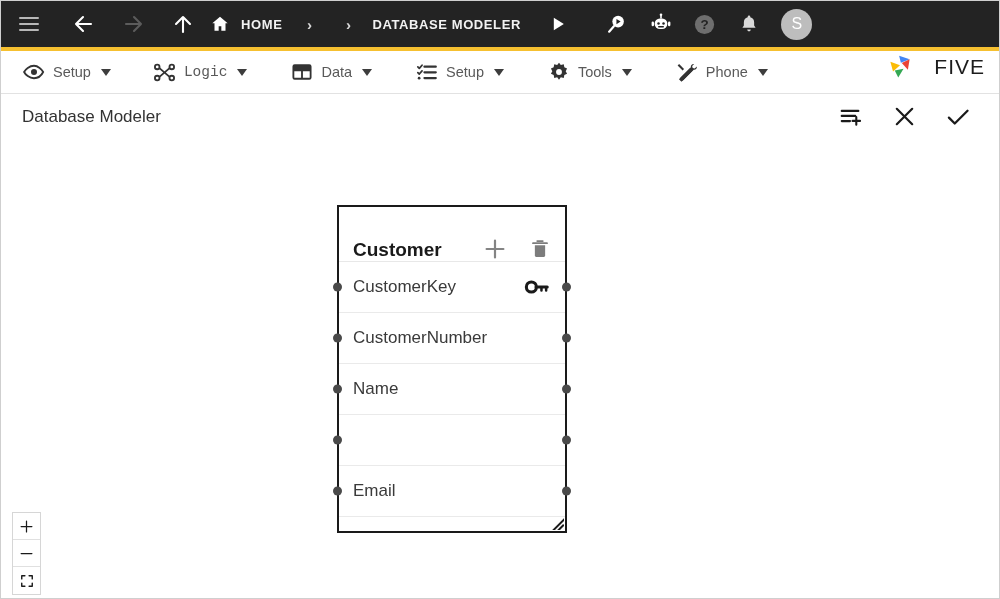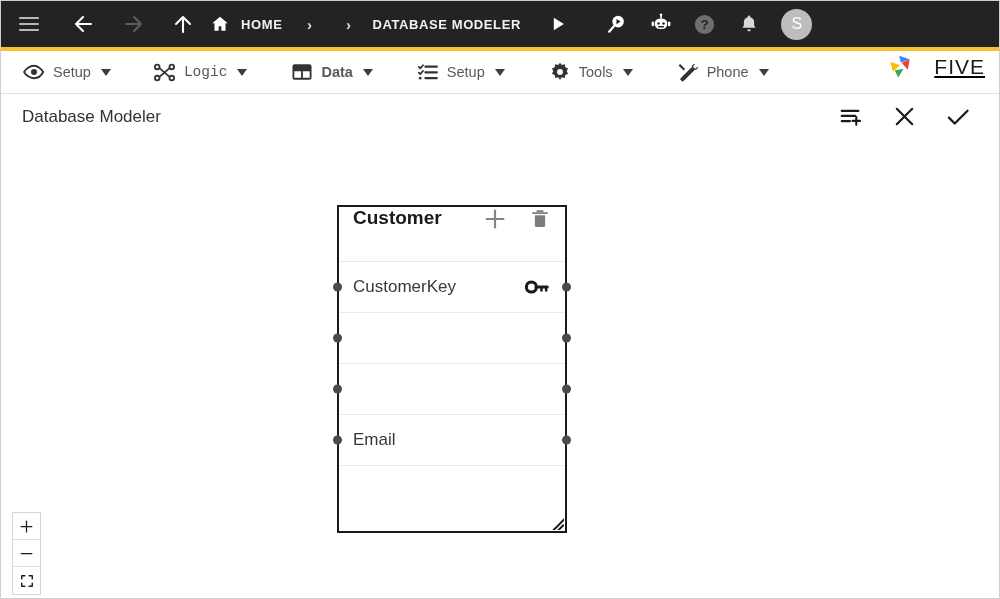--- a/index.html
+++ b/index.html
@@ -70,21 +70,21 @@
   .menu-caret {
     width: 0; height: 0; margin-left: 2px;
     border-left: 5px solid transparent;
     border-right: 5px solid transparent;
     border-top: 7px solid #3d3d3d;
   }
   .menu-label { color: #595959; }
 
   .five-logo {
     position: absolute; right: 14px; top: 52px;
-    display: flex; align-items: center; gap: 20px; text-decoration: underline;
+    display: flex; align-items: center; gap: 20px;
   }
   .five-word {
     font-size: 21px; letter-spacing: 1px; color: #1c1c1c;
     font-family: "Liberation Sans", sans-serif; font-weight: 500;
   }
 
   
   .titlerow {
     position: absolute; left: 0; top: 94px;
     width: 1000px; height: 43px;
@@ -106,21 +106,21 @@
   }
 
   
   .entity {
     position: absolute; left: 336px; top: 67px;
     width: 230px; height: 328px;
     background: #ffffff;
     border: 2px solid #1a1a1a;
   }
   .entity-header {
-    height: 55px; display: flex; align-items: flex-start;
+    height: 55px; display: flex; align-items: flex-end;
     padding: 0 14px; border-bottom: 1px solid #e8e8e8;
   }
   .entity-name {
     font-size: 19px; font-weight: bold; color: #1a1a1a; flex: 1;
   }
   .entity-hdr-icons { display: flex; align-items: center; gap: 22px; }
 
   .field-row {
     height: 51px; display: flex; align-items: center;
     padding: 0 14px; border-bottom: 1px solid #eaeaea;
@@ -302,21 +302,21 @@
           <circle cx="19.6" cy="6.2" r="2.4" fill="none" stroke="#333" stroke-width="1.9"></circle>
           <circle cx="4.4" cy="17.8" r="2.4" fill="none" stroke="#333" stroke-width="1.9"></circle>
           <circle cx="19.6" cy="17.8" r="2.4" fill="none" stroke="#333" stroke-width="1.9"></circle>
           <path d="M6.7 7.4l10.6 9.2M17.3 7.4L6.7 16.6" stroke="#333" stroke-width="1.9"></path>
         </svg>
       </span>
       <span class="menu-label">Logic</span>
       <span class="menu-caret"></span>
     </div>
 
-    <div class="menu-item" style="margin-left:40px;font-weight:bold;">
+    <div class="menu-item" style="margin-left:40px;">
       <span>
         <svg width="22" height="22" viewBox="0 0 24 24">
           <rect x="2.6" y="4.6" width="18.8" height="14.8" rx="1.4" fill="none" stroke="#333" stroke-width="2"></rect>
           <path d="M2.6 10.2h18.8M12 10.2v9.2" stroke="#333" stroke-width="2"></path>
           <rect x="2.6" y="4.6" width="18.8" height="5.6" fill="#333"></rect>
         </svg>
       </span>
       <span class="menu-label">Data</span>
       <span class="menu-caret"></span>
     </div>
@@ -432,23 +432,29 @@
         <span>
           <svg width="27" height="20" viewBox="0 0 30 20">
             <circle cx="8.2" cy="10" r="5.6" fill="none" stroke="#1a1a1a" stroke-width="3.4"></circle>
             <path d="M13.4 10h12.4" stroke="#1a1a1a" stroke-width="3.4" stroke-linecap="round"></path>
             <path d="M19.4 10.4v3.6M24.6 10.4v3.4" stroke="#1a1a1a" stroke-width="2.8" stroke-linecap="round"></path>
           </svg>
         </span>
         <span class="port right"></span>
       </div>
 
-
       <div class="field-row">
         <span class="port left"></span>
+        <span class="field-name">CustomerNumber</span>
+        <span class="port right"></span>
+      </div>
+
+      <div class="field-row">
+        <span class="port left"></span>
+        <span class="field-name">Name</span>
         <span class="port right"></span>
       </div>
 
       <div class="field-row">
         <span class="port left"></span>
         <span class="port right"></span>
       </div>
 
       <div class="field-row">
         <span class="port left"></span>

